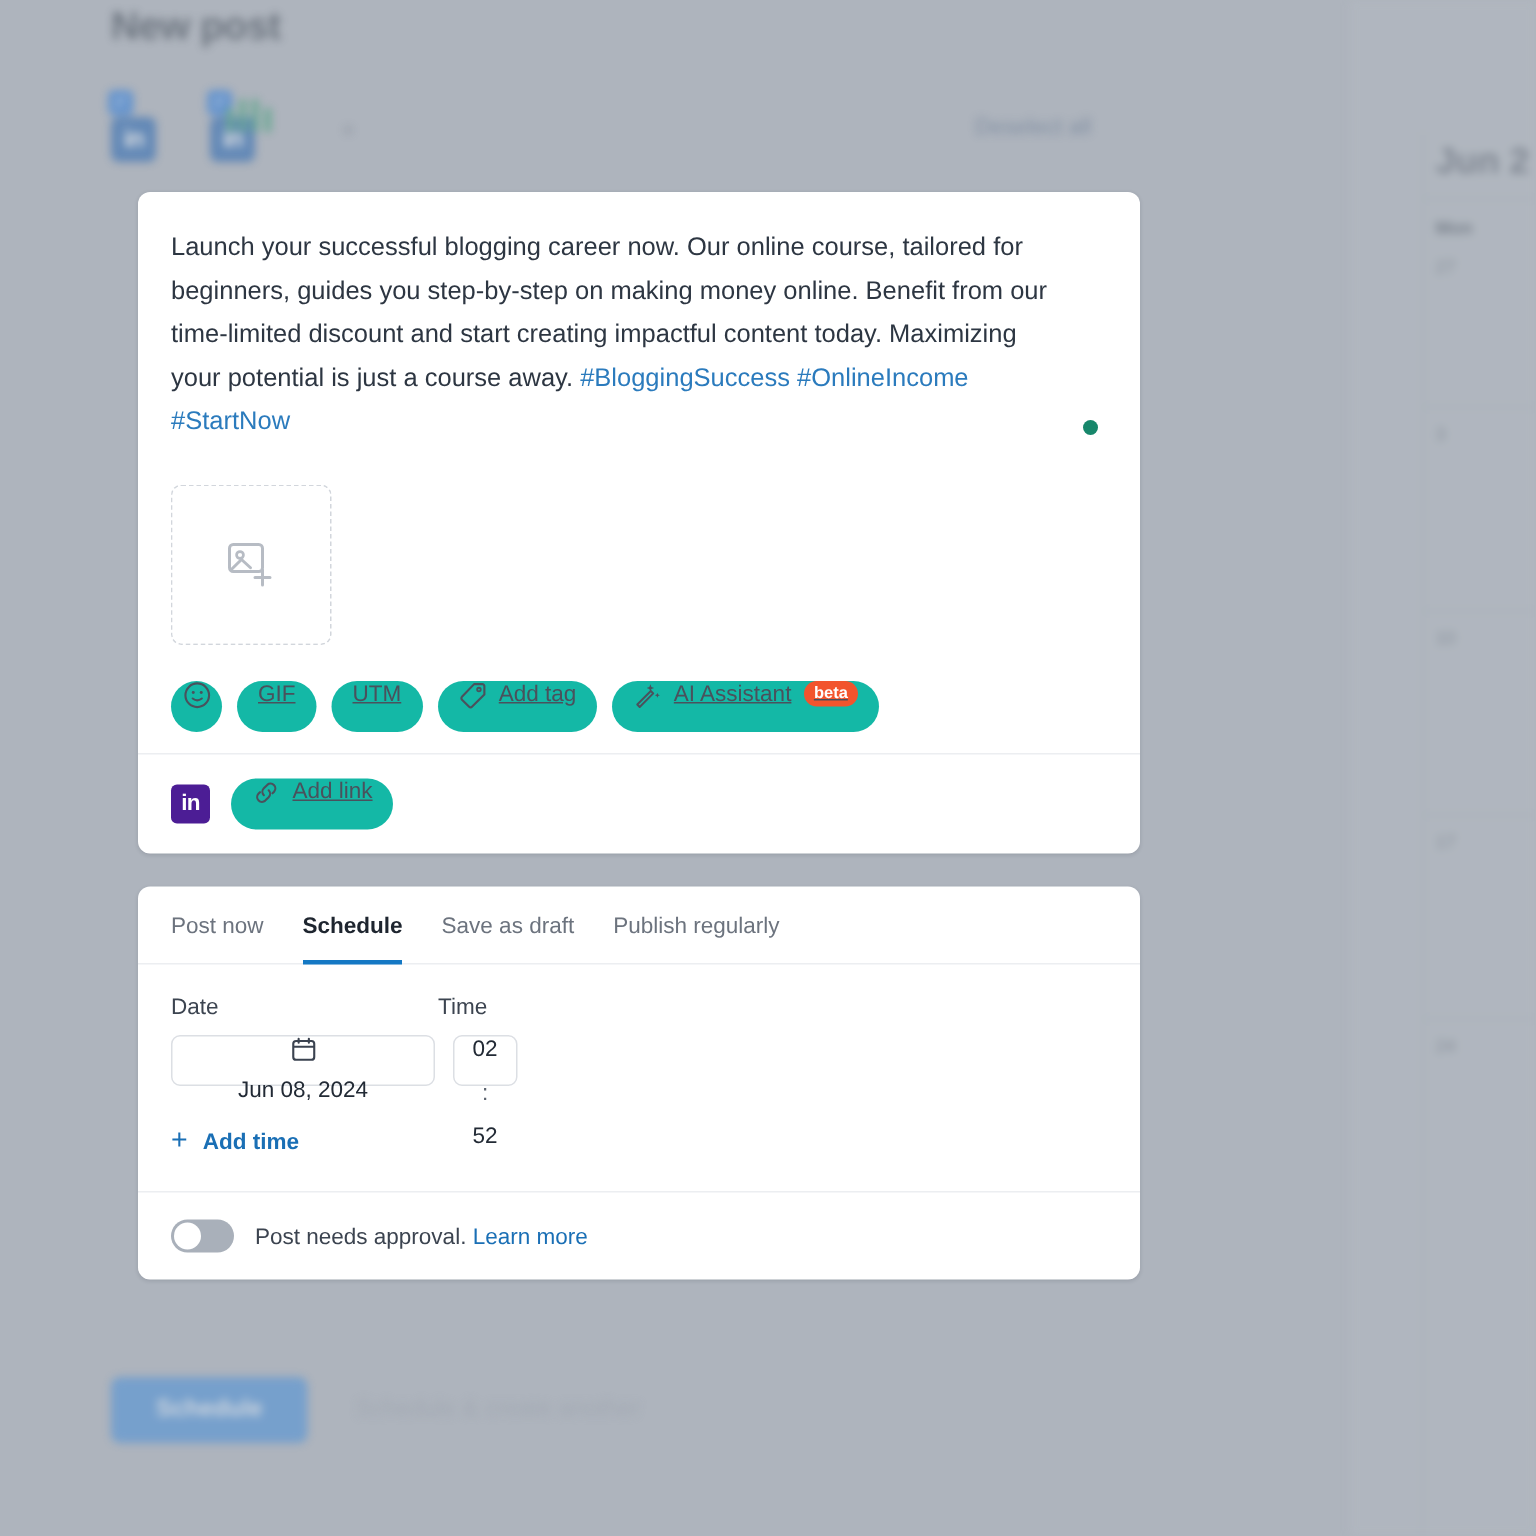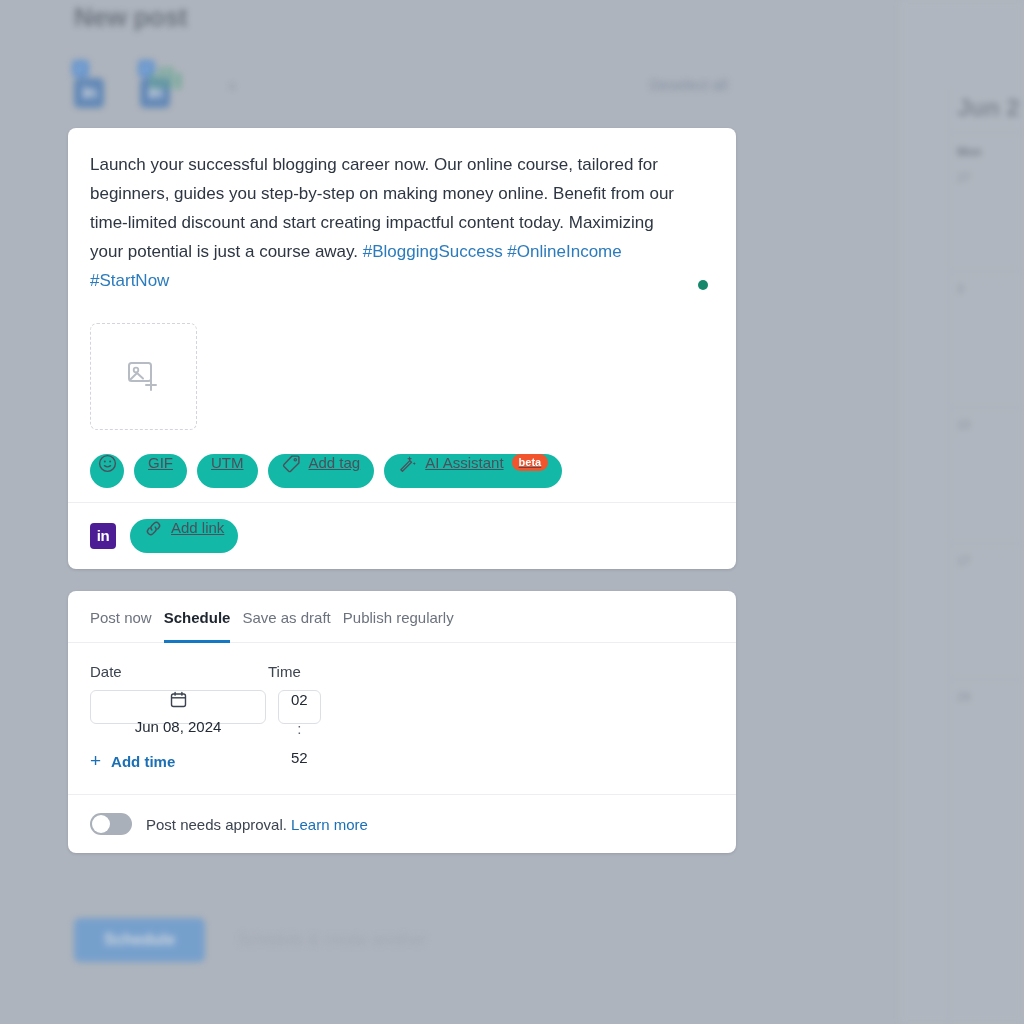--- a/index.html
+++ b/index.html
@@ -158,21 +158,21 @@
     height: 136px;
     padding: 10px 0 0 8px;
     font-size: 12px;
     color: #6d7580;
   }
   .cal-row.first { border-top: none; height: 110px; }
 
   
   .content {
     position: absolute;
-    left: 68px;
+    left: 92px;
     top: 128px;
     width: 668px;
   }
 
   .card {
     background: #ffffff;
     border-radius: 8px;
     box-shadow: 0 1px 3px rgba(20,30,45,0.14);
   }
 
@@ -258,21 +258,21 @@
     font-size: 15px;
     font-weight: bold;
     text-align: center;
     line-height: 26px;
     letter-spacing: -0.5px;
   }
 
   
   .tabs {
     display: flex;
-    gap: 12px;
+    gap: 26px;
     padding: 0 22px;
     border-bottom: 1px solid #eceef1;
   }
   .tab {
     font-size: 15px;
     color: #6c737e;
     padding: 18px 0 14px 0;
     border-bottom: 3px solid transparent;
     margin-bottom: -1px;
   }

